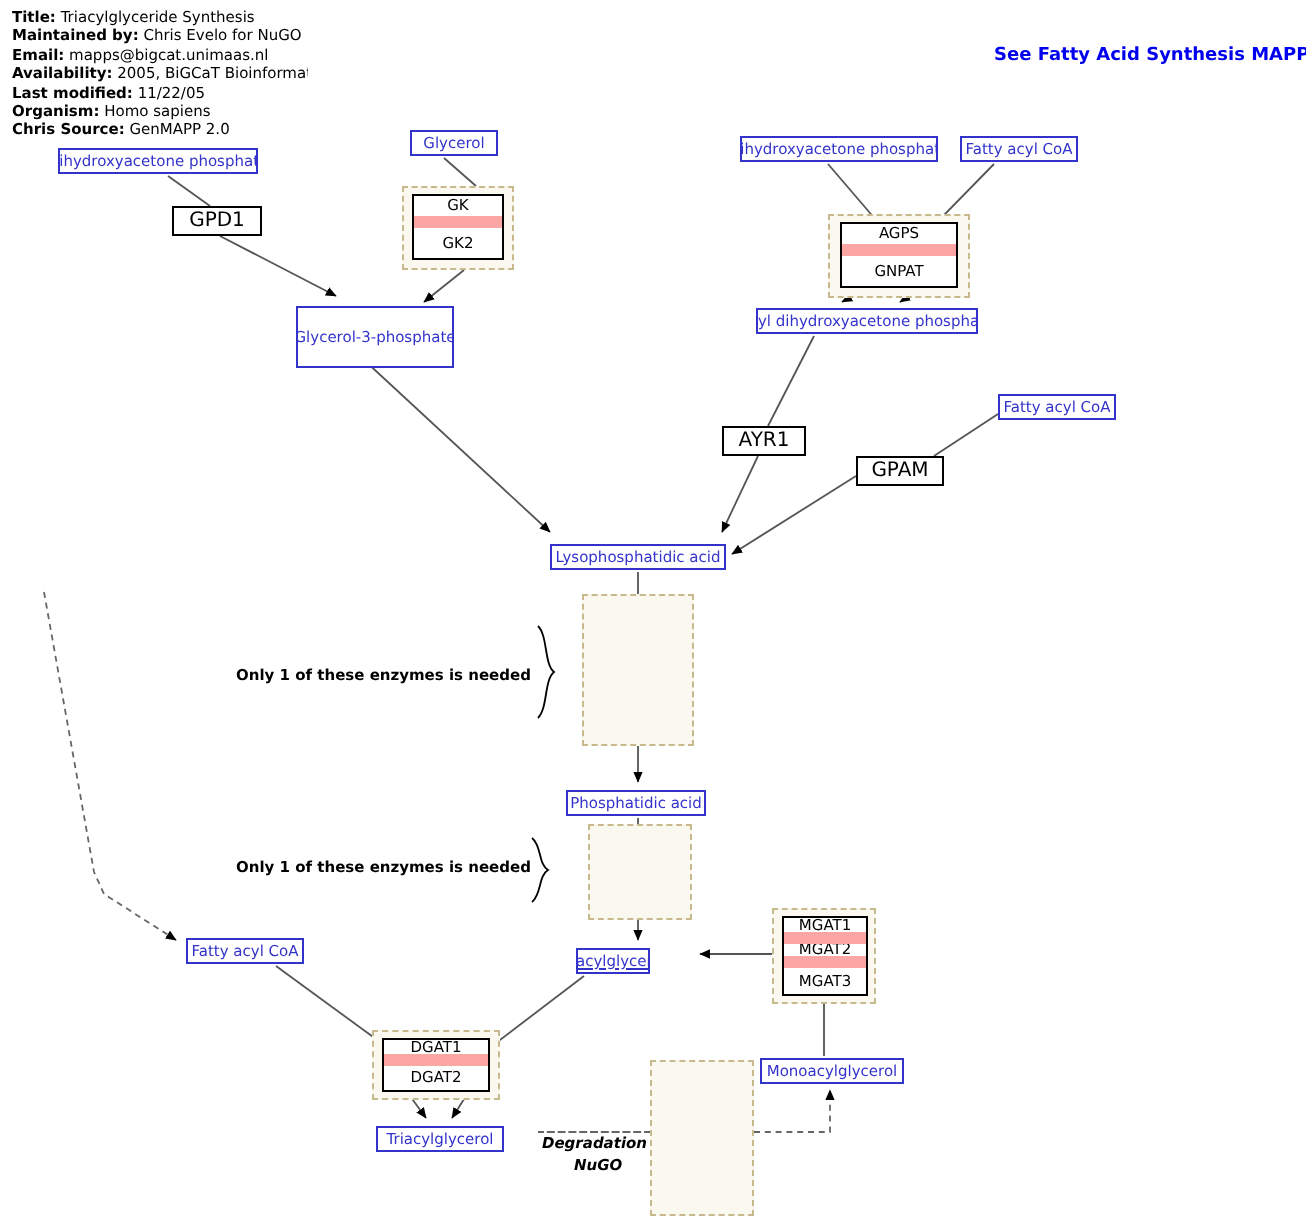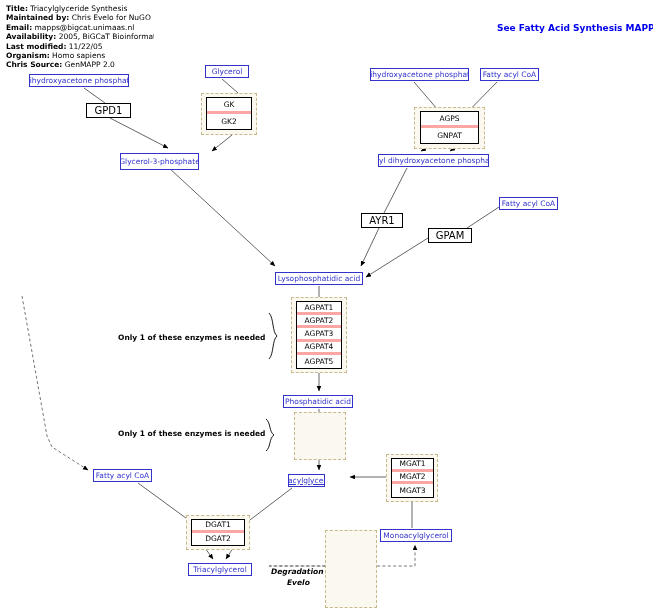--- a/index.html
+++ b/index.html
@@ -42,21 +42,21 @@
     font-size:10px;line-height:1;
     display:flex;align-items:center;justify-content:center;
     overflow:hidden;white-space:nowrap;cursor:pointer;
   }
   
   .gpml-group{
     border:1px dashed #C8B98C;background:#FAF8EF;
   }
   .gpml-stack{position:absolute;box-sizing:border-box;border:1px solid #000;background:#fff;}
   .gpml-stack .cell{
-    box-sizing:border-box;border-bottom:3px solid #fca5a5;background:#FFFFFF;color:#000;
+    box-sizing:border-box;border-bottom:6px solid #fca5a5;background:#FFFFFF;color:#000;
     font-size:7.5px;display:flex;align-items:center;justify-content:center;
     overflow:hidden;white-space:nowrap;cursor:pointer;
   }
   .gpml-stack .cell:last-child{border-bottom:none;}
 
   
   .anno{
     position:absolute;font-size:7.5px;font-weight:bold;color:#000;
     white-space:nowrap;line-height:10px;
   }
@@ -171,27 +171,20 @@
     <div class="cell" style="height:50%">GK2</div>
   </div>
 
   <div class="node gpml-group" style="left:414px;top:107px;width:71px;height:42px;"></div>
   <div class="gpml-stack" style="left:420px;top:111px;width:59px;height:33px;">
     <div class="cell" style="height:50%">AGPS</div>
     <div class="cell" style="height:50%">GNPAT</div>
   </div>
 
   <div class="node gpml-group" style="left:291px;top:297px;width:56px;height:76px;"></div>
-  <div class="gpml-stack" style="left:296px;top:301px;width:46px;height:68px;">
-    <div class="cell" style="height:20%">AGPAT1</div>
-    <div class="cell" style="height:20%">AGPAT2</div>
-    <div class="cell" style="height:20%">AGPAT3</div>
-    <div class="cell" style="height:20%">AGPAT4</div>
-    <div class="cell" style="height:20%">AGPAT5</div>
-  </div>
 
   <div class="node gpml-group" style="left:294px;top:412px;width:52px;height:48px;"></div>
 
   <div class="node gpml-group" style="left:386px;top:454px;width:52px;height:48px;"></div>
   <div class="gpml-stack" style="left:391px;top:458px;width:43px;height:40px;">
     <div class="cell" style="height:33.34%">MGAT1</div>
     <div class="cell" style="height:33.33%">MGAT2</div>
     <div class="cell" style="height:33.33%">MGAT3</div>
   </div>
 
@@ -204,34 +197,34 @@
   <div class="node gpml-group" style="left:325px;top:530px;width:52px;height:78px;"></div>
 
   <div class="node gpml-gene" style="left:86px;top:103px;width:45px;height:15px;">GPD1</div>
   <div class="node gpml-gene" style="left:361px;top:213px;width:42px;height:15px;">AYR1</div>
   <div class="node gpml-gene" style="left:428px;top:228px;width:44px;height:15px;">GPAM</div>
 
   <div class="node gpml-metabolite" style="left:29px;top:74px;width:100px;height:13px;">Dihydroxyacetone phosphate</div>
   <div class="node gpml-metabolite" style="left:205px;top:65px;width:44px;height:13px;">Glycerol</div>
   <div class="node gpml-metabolite" style="left:370px;top:68px;width:99px;height:13px;">Dihydroxyacetone phosphate</div>
   <div class="node gpml-metabolite" style="left:480px;top:68px;width:59px;height:13px;">Fatty acyl CoA</div>
-  <div class="node gpml-metabolite" style="left:120px;top:153px;width:79px;height:17px;">Glycerol-3-phosphate</div>
+  <div class="node gpml-metabolite" style="left:148px;top:153px;width:79px;height:31px;">Glycerol-3-phosphate</div>
   <div class="node gpml-metabolite" style="left:378px;top:154px;width:111px;height:13px;">Acyl dihydroxyacetone phosphate</div>
   <div class="node gpml-metabolite" style="left:499px;top:197px;width:59px;height:13px;">Fatty acyl CoA</div>
   <div class="node gpml-metabolite" style="left:275px;top:272px;width:88px;height:13px;">Lysophosphatidic acid</div>
   <div class="node gpml-metabolite" style="left:283px;top:395px;width:70px;height:13px;">Phosphatidic acid</div>
   <div class="node gpml-metabolite" style="left:288px;top:474px;width:37px;height:13px;text-decoration:underline;">Diacylglycerol</div>
   <div class="node gpml-metabolite" style="left:93px;top:469px;width:59px;height:13px;">Fatty acyl CoA</div>
   <div class="node gpml-metabolite" style="left:380px;top:529px;width:72px;height:13px;">Monoacylglycerol</div>
   <div class="node gpml-metabolite" style="left:188px;top:563px;width:64px;height:13px;">Triacylglycerol</div>
 
   <div class="anno" style="left:118px;top:333px;">Only 1 of these enzymes is needed</div>
   <div class="anno" style="left:118px;top:429px;">Only 1 of these enzymes is needed</div>
   <div class="anno italic" style="left:271px;top:567px;">Degradation</div>
-  <div class="anno italic" style="left:287px;top:578px;">Evelo</div>
+  <div class="anno italic" style="left:287px;top:578px;">NuGO</div>
 
   <svg class="brace" style="left:268px;top:312px;width:12px;height:48px;" viewBox="0 0 12 48" width="12" height="48" xmlns="http://www.w3.org/2000/svg">
     <path d="M1,1 C6,6 4,20 9,24 C4,28 6,42 1,47" stroke="#000" stroke-width="0.9" fill="none"></path>
   </svg>
   <svg class="brace" style="left:265px;top:418px;width:12px;height:34px;" viewBox="0 0 12 34" width="12" height="34" xmlns="http://www.w3.org/2000/svg">
     <path d="M1,1 C6,5 4,14 9,17 C4,20 6,29 1,33" stroke="#000" stroke-width="0.9" fill="none"></path>
   </svg>
 
 </div>
 

